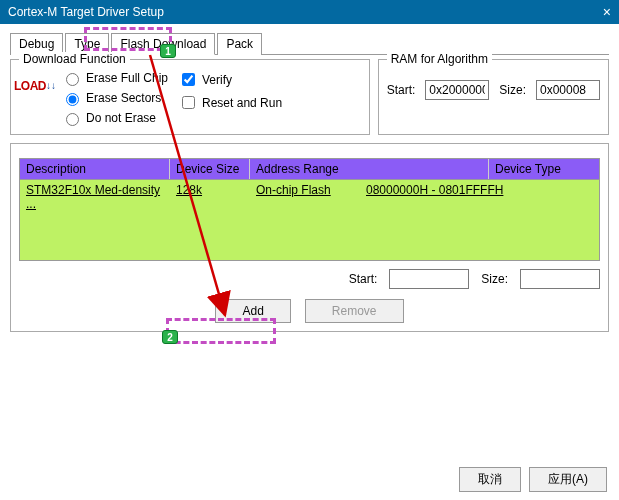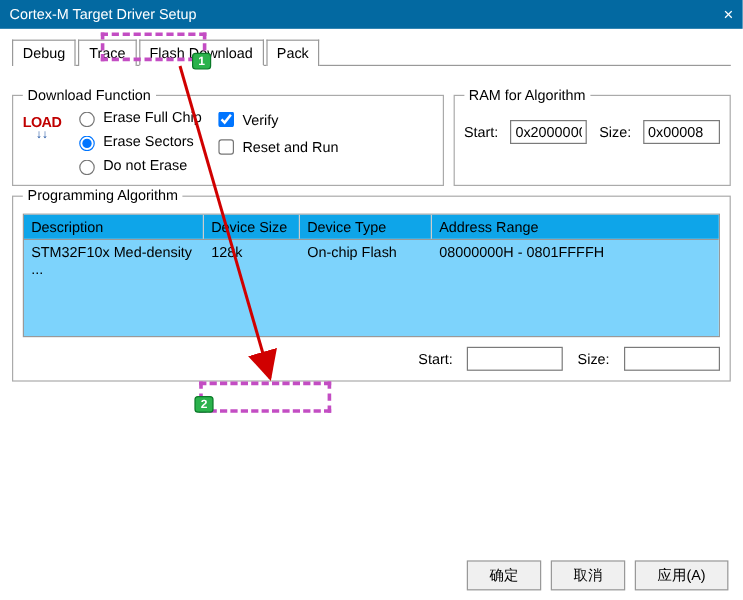--- a/index.html
+++ b/index.html
@@ -1,41 +1,41 @@
 <!DOCTYPE html>
 <html><head>
 <meta charset="utf-8">
 <style>
 * { box-sizing: border-box; font-family: "Segoe UI", Tahoma, sans-serif; font-size: 12px; }
 body { margin: 0; background: #fff; width: 619px; height: 500px; overflow: hidden; position: relative; }
 .titlebar { background: #0369a1; color: #fff; height: 24px; line-height: 24px; padding: 0 8px; position: relative; }
 .titlebar .close { position: absolute; right: 8px; top: 0; font-size: 14px; cursor: default; }
 .content { padding: 8px 10px; }
-.tabs { display: flex; border-bottom: 1px solid #999; margin-bottom: 20px; }
+.tabs { display: flex; border-bottom: 1px solid #999; margin-bottom: 0; }
 .tab { padding: 3px 8px; border: 1px solid #999; border-bottom: none; margin-right: 2px; background: #fff; position: relative; top: 1px; cursor: default; }
 .tab.active { background: #fff; border-bottom: 1px solid #fff; }
 .groupbox { border: 1px solid #aaa; margin: 4px 0; padding: 10px 8px 8px 8px; position: relative; }
 .groupbox > .legend { position: absolute; top: -8px; left: 8px; background: #fff; padding: 0 4px; color: #000; }
 .row1 { display: flex; gap: 8px; }
 .dlfunc { flex: 1.7; }
 .ramalg { flex: 1; }
 .dlfunc-body { display: flex; gap: 10px; align-items: flex-start; }
-.load-icon { width: 32px; height: 32px; display: flex; flex-direction: column; align-items: center; justify-content: center; font-size: 9px; font-weight: bold; }
+.load-icon { width: 32px; height: 32px; display: flex; align-items: center; justify-content: center; font-size: 9px; font-weight: bold; }
 .load-icon .txt { color: #c00000; letter-spacing: -0.5px; }
 .load-icon .arrows { color: #1a4fa0; font-size: 10px; line-height: 8px; }
 .radios, .checks { display: flex; flex-direction: column; gap: 4px; }
 .radios label, .checks label { display: flex; align-items: center; gap: 4px; white-space: nowrap; }
 .ramalg-body { display: flex; gap: 10px; align-items: center; padding-top: 10px; }
 .ramalg-body label { white-space: nowrap; }
 .ramalg-body input[type=text] { width: 64px; border: 1px solid #7a7a7a; padding: 1px 3px; height: 20px; }
 .progalg .table { border: 1px solid #999; margin-top: 4px; }
 .thead { display: flex; background: #fff; border-bottom: 1px solid #999; }
-.th { padding: 3px 6px; border-right: 1px solid #ccc; background: #0ea5e9; }
+.th { padding: 3px 6px; border-right: 1px solid #ccc; background: #8b5cf6; }
 .th:last-child { border-right: none; }
-.tbody { height: 80px; background: #7dd3fc; overflow: auto; }
+.tbody { height: 80px; background: #bef264; overflow: auto; text-decoration: underline; }
 .tr { display: flex; padding: 3px 0; }
 .td { padding: 0 6px; }
 .c-desc { width: 150px; } .c-size { width: 80px; } .c-type { width: 110px; } .c-addr { flex: 1; }
 .startsize { display: flex; justify-content: flex-end; gap: 12px; margin-top: 8px; align-items: center; }
 .startsize input { width: 80px; border: 1px solid #7a7a7a; height: 20px; }
 .btnrow { display: flex; justify-content: center; gap: 14px; margin-top: 10px; }
 .btn { border: 1px solid #999; background: #f0f0f0; padding: 4px 26px; cursor: default; }
 .btn.disabled { color: #999; }
 .footer { position: absolute; bottom: 8px; right: 12px; display: flex; gap: 8px; }
 .footer .btn { padding: 3px 18px; }
@@ -52,21 +52,21 @@
 <body>
 
 <div class="titlebar">
   <span>Cortex-M Target Driver Setup</span>
   <span class="close">×</span>
 </div>
 
 <div class="content">
   <div class="tabs">
     <div class="tab">Debug</div>
-    <div class="tab">Trace</div>
+    <div class="tab">Type</div>
     <div class="tab active">Flash Download</div>
     <div class="tab">Pack</div>
   </div>
 
   <div class="row1">
     <div class="groupbox dlfunc">
       <span class="legend">Download Function</span>
       <div class="dlfunc-body">
         <div class="load-icon">
           <span class="txt">LOAD</span>
@@ -104,48 +104,50 @@
       <div class="ramalg-body">
         <label>Start:</label>
         <input type="text" value="0x20000000" style="">
         <label>Size:</label>
         <input type="text" value="0x00008" style="">
       </div>
     </div>
   </div>
 
   <div class="groupbox progalg">
-    <span class="legend">Programming Algorithm</span>
     <div class="table">
       <div class="thead">
         <div class="th c-desc">Description</div>
         <div class="th c-size">Device Size</div>
+        <div class="th c-addr">Address Range</div>
         <div class="th c-type">Device Type</div>
-        <div class="th c-addr">Address Range</div>
       </div>
       <div class="tbody">
         <div class="tr">
           <div class="td c-desc">STM32F10x Med-density ...</div>
           <div class="td c-size">128k</div>
           <div class="td c-type">On-chip Flash</div>
           <div class="td c-addr">08000000H - 0801FFFFH</div>
         </div>
       </div>
     </div>
     <div class="startsize">
       <label>Start:</label>
       <input type="text" value="" style="">
       <label>Size:</label>
       <input type="text" value="" style="">
     </div>
+    <div class="btnrow">
+      <div class="btn">Add</div>
+      <div class="btn disabled">Remove</div>
+    </div>
   </div>
 </div>
 
 <div class="footer">
-  <div class="btn">确定</div>
   <div class="btn">取消</div>
   <div class="btn">应用(A)</div>
 </div>
 
 <div class="anno anno1"></div>
 <div class="badge badge1">1</div>
 <div class="anno anno2"></div>
 <div class="badge badge2">2</div>
 <svg class="arrow-svg" width="619" height="500">
   <defs>

